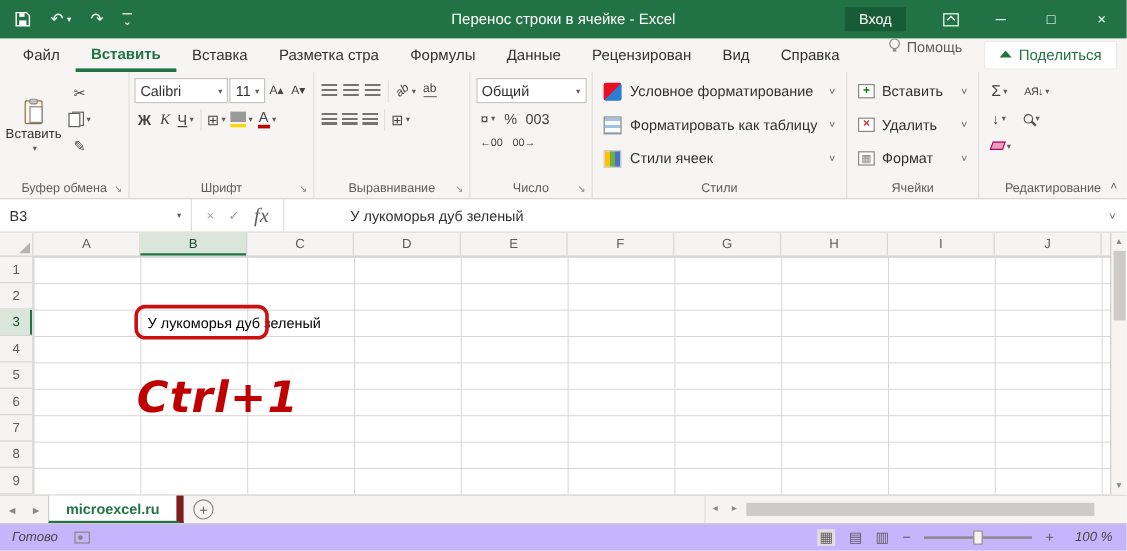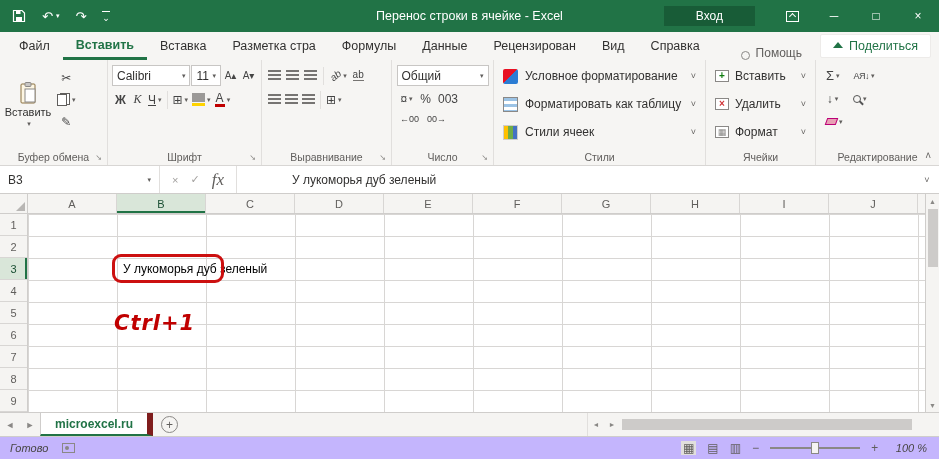--- a/index.html
+++ b/index.html
@@ -8,31 +8,31 @@
   .app { width:939px; height:459px; display:flex; flex-direction:column; }
 
   
   .titlebar { height:32px; background:#217346; color:#fff; display:flex; align-items:stretch; position:relative; flex:0 0 32px; }
   .qat { display:flex; align-items:center; padding-left:12px; gap:16px; z-index:1; }
   .qat-btn { display:inline-flex; align-items:center; gap:3px; color:#fff; font-size:13px; cursor:default; }
   .qat-more { border-top:1px solid #fff; font-size:9px; line-height:8px; padding-top:2px; }
   .dd-white { font-size:7px; color:#fff; }
   .tb-title { position:absolute; left:0; right:0; top:0; height:32px; display:flex; align-items:center; justify-content:center; font-size:12.5px; pointer-events:none; }
   .tb-right { margin-left:auto; display:flex; align-items:stretch; z-index:1; }
-  .signin { background:#185c37; color:#fff; border:none; padding:0 32px; font-size:12px; height:20px; align-self:center; margin-right:16px; font-family:inherit; }
+  .signin { background:#185c37; color:#fff; border:none; padding:0 12px; font-size:12px; height:20px; align-self:center; margin-right:16px; font-family:inherit; }
   .wc { width:42px; display:flex; align-items:center; justify-content:center; font-size:12px; }
   .rdo-icon { width:13px; height:11px; border:1px solid #fff; display:block; }
   .rdo-icon::after { content:""; display:block; margin:2px auto 0; width:4px; height:4px; border-left:1px solid #fff; border-top:1px solid #fff; transform:rotate(45deg); }
 
   
   .tabs-row { height:28px; background:#f6f5f3; display:flex; align-items:stretch; padding-left:6px; flex:0 0 28px; }
   .rtab { padding:4px 13px; display:flex; align-items:center; font-size:12.5px; color:#323130; }
   .rtab.active { color:#217346; font-weight:bold; border-bottom:3px solid #217346; }
   .spacer { flex:1; }
-  .help-area { display:flex; align-items:flex-end; gap:6px; color:#605e5c; padding:0 10px; }
+  .help-area { display:flex; align-items:flex-start; gap:6px; color:#605e5c; padding:0 10px; }
   .bulb { width:9px; height:9px; border:1px solid #8a8886; border-radius:50%; position:relative; display:block; }
   .bulb::after { content:""; position:absolute; left:2px; bottom:-3px; width:3px; height:2px; background:#8a8886; }
   .share-btn { display:flex; align-items:center; gap:6px; color:#217346; padding:0 12px; margin:2px 8px 2px 8px; background:#fff; border:1px solid #edebe9; border-radius:2px; font-size:12.5px; }
   .share-ic { width:0; height:0; border-left:5px solid transparent; border-right:5px solid transparent; border-bottom:6px solid #217346; position:relative; top:-1px; }
 
   
   .ribbon { height:106px; background:#f6f5f3; display:flex; position:relative; border-bottom:1px solid #d8d6d4; flex:0 0 106px; }
   .rgroup { border-right:1px solid #e1dfdd; display:flex; flex-direction:column; padding:2px 2px 0; position:relative; }
   .gcontent { flex:1; }
   .glabel-row { height:17px; display:flex; align-items:center; justify-content:center; position:relative; }
@@ -115,21 +115,21 @@
   .ch.selected { background:#d9e6d9; color:#1a4f33; box-shadow:inset 0 -2px 0 #217346; }
   .ch.sliver { flex:1; border-right:none; }
   .row-headers { position:absolute; left:0; top:20px; width:28px; bottom:0; background:#f5f4f2; border-right:1px solid #cfcdcb; display:flex; flex-direction:column; }
   .rh { height:22px; display:flex; align-items:center; justify-content:center; font-size:11px; color:#605e5c; border-bottom:1px solid #d8d6d4; flex:0 0 22px; }
   .rh.selected { background:#d9e6d9; color:#1a4f33; box-shadow:inset -2px 0 0 #217346; }
   .cells { position:absolute; left:28px; top:20px; right:14px; bottom:0;
     background-image:linear-gradient(to right,#d8d6d4 1px,transparent 1px),linear-gradient(to bottom,#d8d6d4 1px,transparent 1px);
     background-size:89px 22px; }
   .b3 { position:absolute; left:89px; top:44px; height:22px; line-height:22px; padding-left:6px; font-size:12px; color:#000; white-space:nowrap; }
   .red-rect { position:absolute; left:84px; top:40px; width:112px; height:29px; border:3px solid #cc1010; border-radius:9px; }
-  .ctrl1 { position:absolute; left:86px; top:97px; font-size:21px; font-style:italic; font-weight:bold; color:#c00000; letter-spacing:1px; font-family:"DejaVu Sans",sans-serif; }
+  .ctrl1 { position:absolute; left:86px; top:97px; font-size:36px; font-style:italic; font-weight:bold; color:#c00000; letter-spacing:1px; font-family:"DejaVu Sans",sans-serif; }
   .vscroll { position:absolute; right:0; top:0; bottom:0; width:14px; background:#f5f4f2; border-left:1px solid #cfcdcb; display:flex; flex-direction:column; align-items:center; }
   .sc-arrow { font-size:7px; color:#8a8886; height:14px; width:100%; display:flex; align-items:center; justify-content:center; }
   .vthumb { width:10px; height:58px; background:#cdcbc9; margin-top:1px; }
   .sc-arrow.bottom { margin-top:auto; }
 
   
   .sheet-bar { height:24px; background:#f5f4f2; border-top:1px solid #cfcdcb; display:flex; align-items:stretch; flex:0 0 24px; }
   .sb-nav { width:20px; display:flex; align-items:center; justify-content:center; color:#8a8886; font-size:9px; }
   .sheet-tab { padding:0 14px; background:#fff; display:flex; align-items:center; font-size:12px; color:#217346; font-weight:bold; border-left:1px solid #cfcdcb; border-right:6px solid #7f1d1d; border-bottom:2px solid #217346; }
   .add-sheet { width:17px; height:17px; border:1px solid #8a8886; border-radius:50%; display:flex; align-items:center; justify-content:center; color:#605e5c; font-size:12px; line-height:1; margin:auto 8px; }

